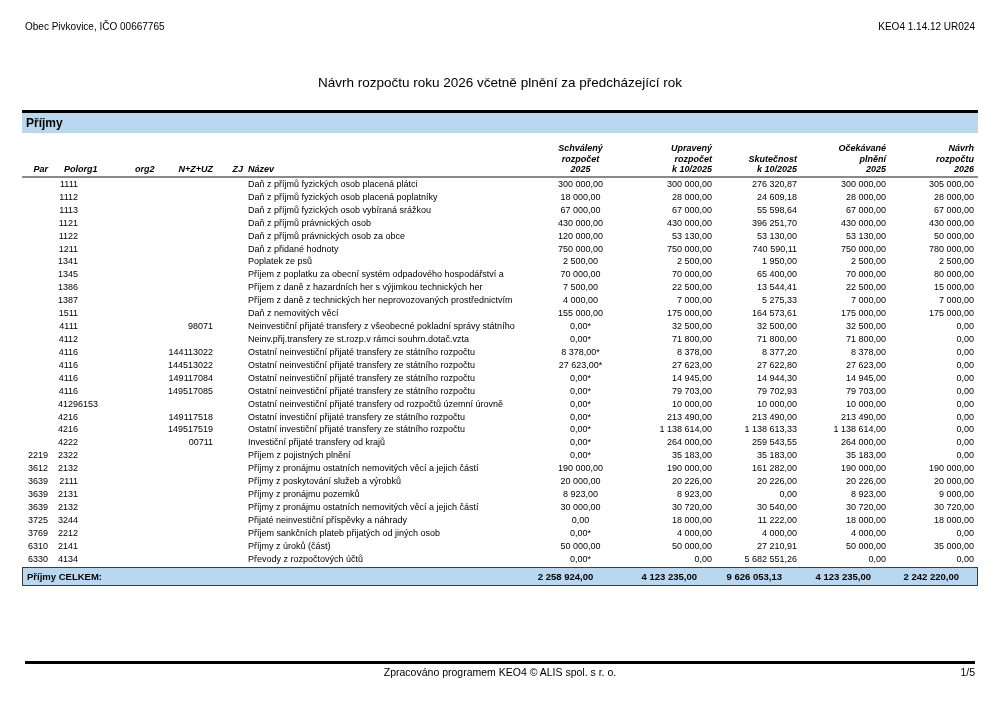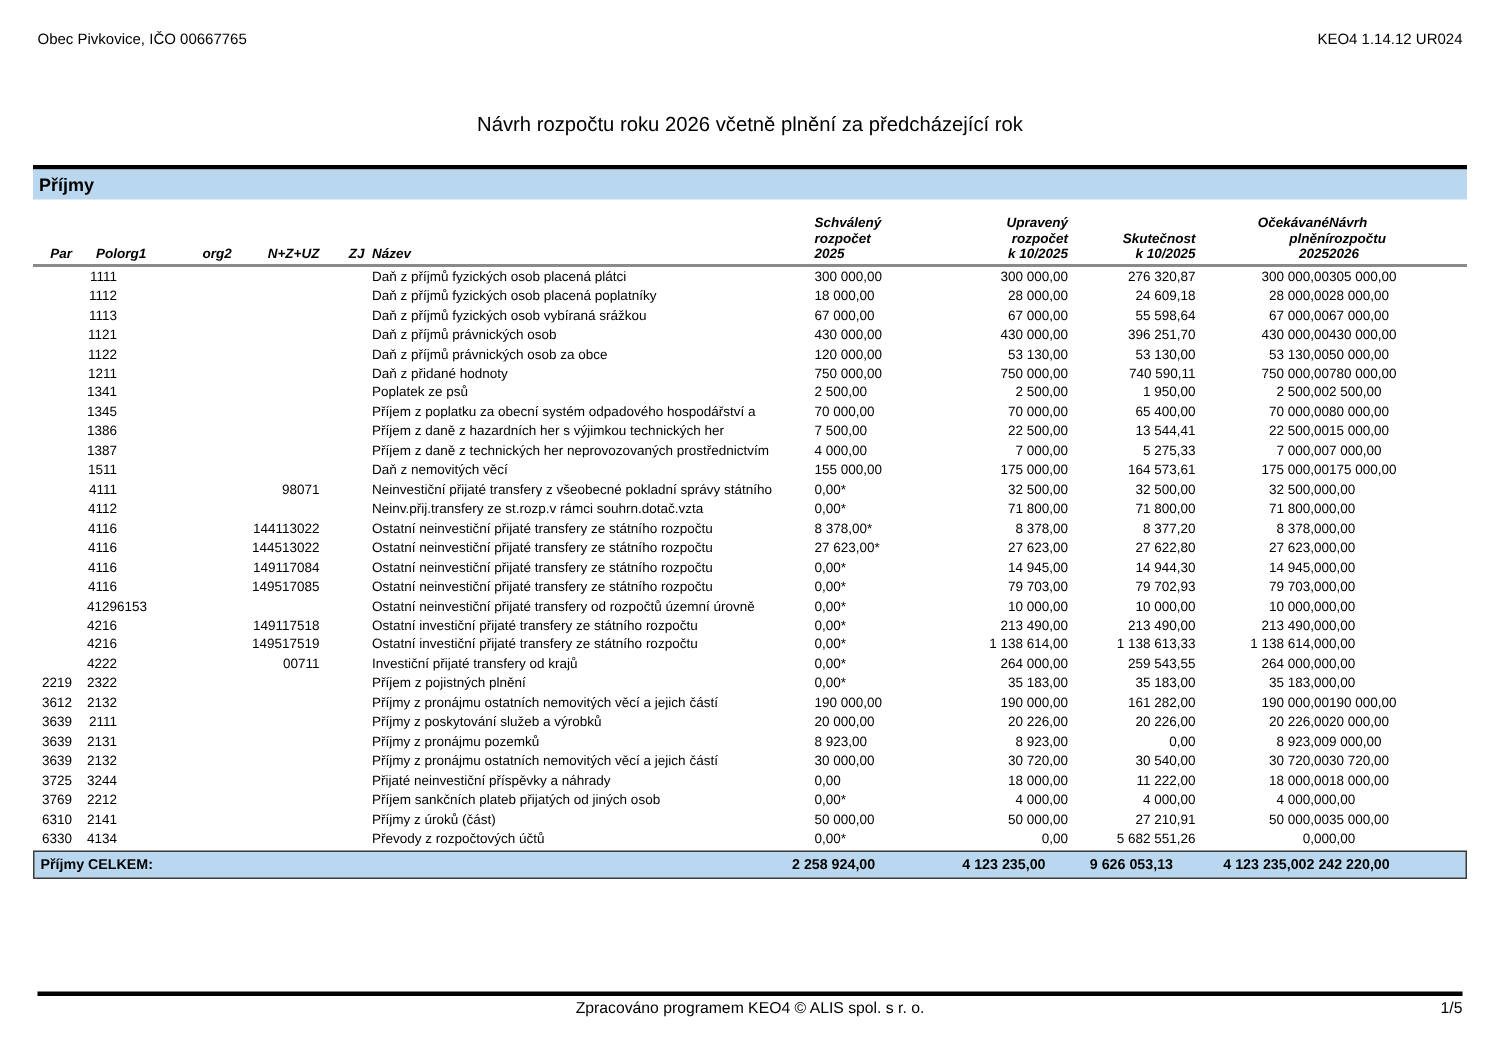--- a/index.html
+++ b/index.html
@@ -46,25 +46,25 @@
   }
   .head-row{padding-right:4px;}
   
   .c-par{width:26px;text-align:right;flex:none;}
   .c-pol{width:30px;text-align:right;flex:none;}
   .c-org1{width:50px;text-align:left;flex:none;}
   .c-org2{width:27px;text-align:left;padding-left:7px;flex:none;}
   .c-nzuz{width:58px;text-align:right;flex:none;}
   .c-zj{width:30px;text-align:right;flex:none;}
   .c-nazev{flex:1;text-align:left;padding-left:5px;white-space:nowrap;overflow:hidden;}
-  .c-v1{width:75px;text-align:left;flex:none;}
+  .c-v1{width:75px;text-align:center;flex:none;}
   .c-v2{width:94px;text-align:right;flex:none;}
   .c-v3{width:85px;text-align:right;flex:none;}
   .c-v4{width:89px;text-align:right;flex:none;}
-  .c-v5{width:88px;text-align:left;flex:none;}
+  .c-v5{width:88px;text-align:right;flex:none;}
   .vhead{white-space:pre-line;}
   .total-row{
     margin-top:2px;
     display:flex;align-items:center;height:19px;font-size:9.5px;font-weight:bold;
     background:var(--band-blue);border:1px solid #3c3c3c;
     padding-right:18px;
   }
   .total-label{flex:1;padding-left:4px;text-align:left;}
   
   .footer-rule{position:absolute;left:25px;right:25px;top:661px;height:3px;background:#000;}

